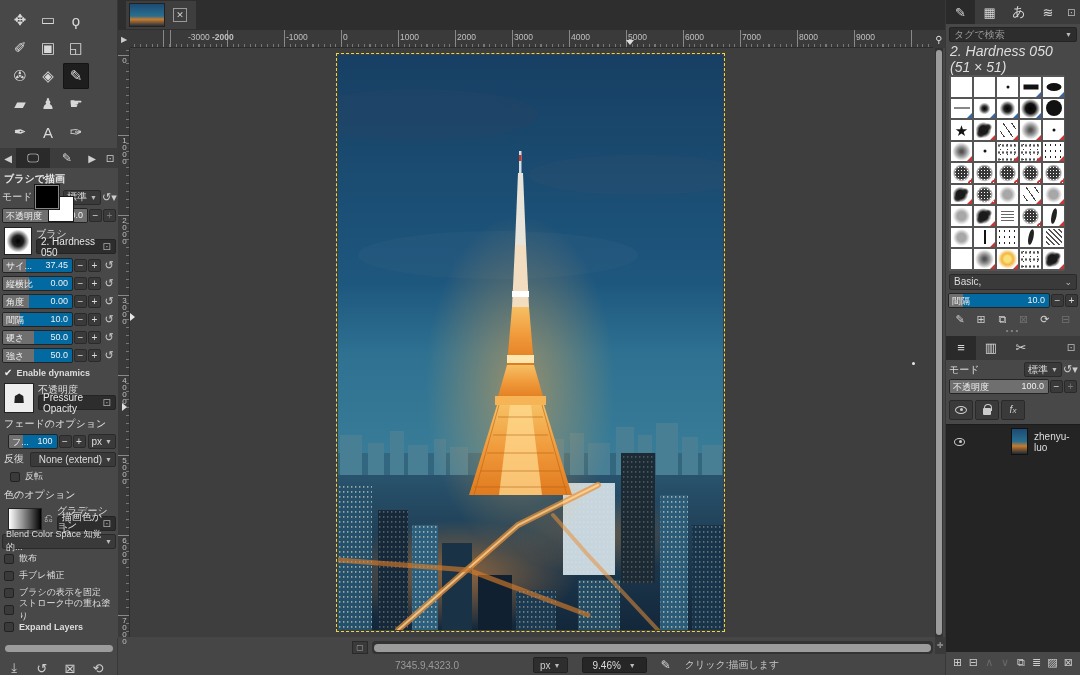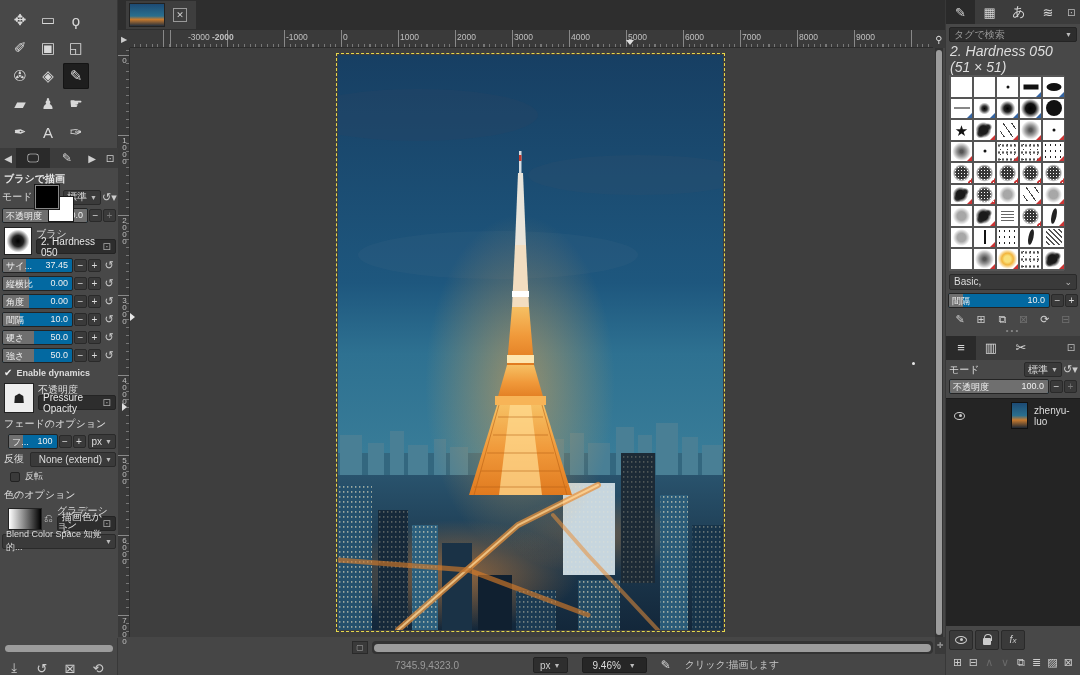--- a/index.html
+++ b/index.html
@@ -356,20 +356,42 @@
           </div>
         </div>
       </div>
       <div class="row">
         <span class="ddown" style="flex:1">
           <span style="font-size:9px">Blend Color Space 知覚的...</span>
           <span class="chev" style="margin-left:auto">▼</span>
         </span>
       </div>
 
+      <div id="to-checks">
+          <div class="chkrow">
+            <div class="chk"></div>
+            <div class="chklbl">散布</div>
+          </div>
+          <div class="chkrow">
+            <div class="chk"></div>
+            <div class="chklbl">手ブレ補正</div>
+          </div>
+          <div class="chkrow">
+            <div class="chk"></div>
+            <div class="chklbl">ブラシの表示を固定</div>
+          </div>
+          <div class="chkrow">
+            <div class="chk"></div>
+            <div class="chklbl">ストローク中の重ね塗り</div>
+          </div>
+          <div class="chkrow">
+            <div class="chk"></div>
+            <div class="chklbl" style="font-weight: bold;">Expand Layers</div>
+          </div>
+        </div>
     </div>
 
     <div id="to-scroll" class="abs" style="width:108px;left:5px;top:645px">
       <div class="hsb"></div>
     </div>
     <div id="to-buttons" class="abs" style="top:654px">
         <div class="tob">⤓</div>
         <div class="tob">↺</div>
         <div class="tob">⊠</div>
         <div class="tob">⟲</div>
@@ -715,38 +737,38 @@
     </div>
     <div class="row" style="padding:1px 3px">
       <div class="slider">
         <div class="fill" style="width:100%"></div>
         <span class="slbl">不透明度</span>
         <span class="sval">100.0</span>
       </div>
       <span class="spin">−</span>
       <span class="spin dim">+</span>
     </div>
-    <div id="layerlist">
-      <div id="layerrow">
-        <span class="eyeic" style="margin-left:4px"></span>
-        <div id="layerthumb" style="margin-left:46px"></div>
-        <span style="color:#ddd">zhenyu-luo</span>
-      </div>
-    </div>
     <div style="display:flex;padding:4px 3px 2px 3px">
       <span class="lockbtn">
           <span class="eyeic"></span>
         </span>
       <span class="lockbtn">
           <span class="lockic"></span>
         </span>
       <span class="lockbtn">
           <i style="color:#ccc;font-size:10px">f<span style="font-size:8px">x</span></i>
         </span>
     </div>
+    <div id="layerlist">
+      <div id="layerrow">
+        <span class="eyeic" style="margin-left:4px"></span>
+        <div id="layerthumb" style="margin-left:46px"></div>
+        <span style="color:#ddd">zhenyu-luo</span>
+      </div>
+    </div>
     <div id="lbot">
         <div class="lbtn">⊞</div>
         <div class="lbtn">⊟</div>
         <div class="lbtn dim">∧</div>
         <div class="lbtn dim">∨</div>
         <div class="lbtn">⧉</div>
         <div class="lbtn">≣</div>
         <div class="lbtn">▨</div>
         <div class="lbtn">⊠</div>
       </div>

